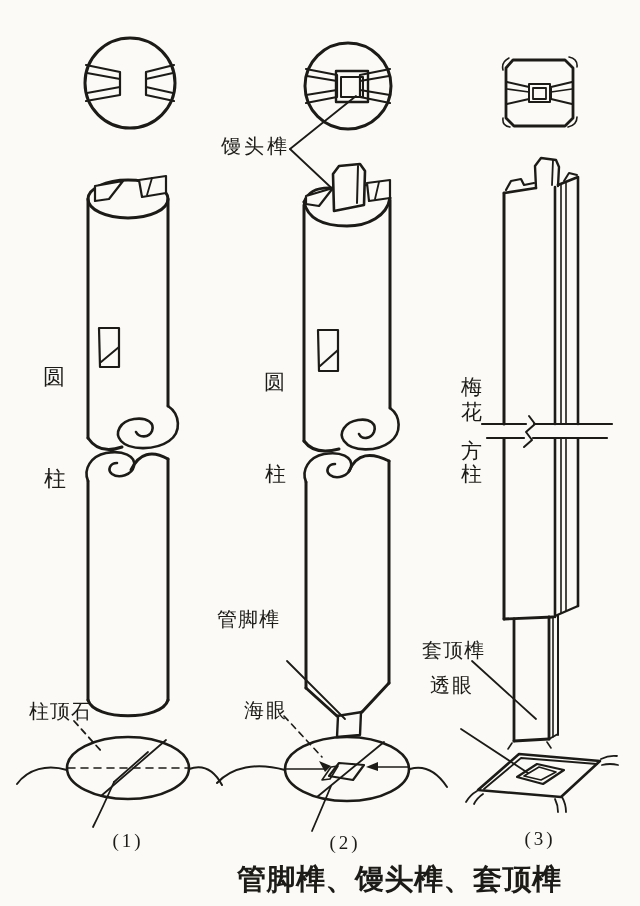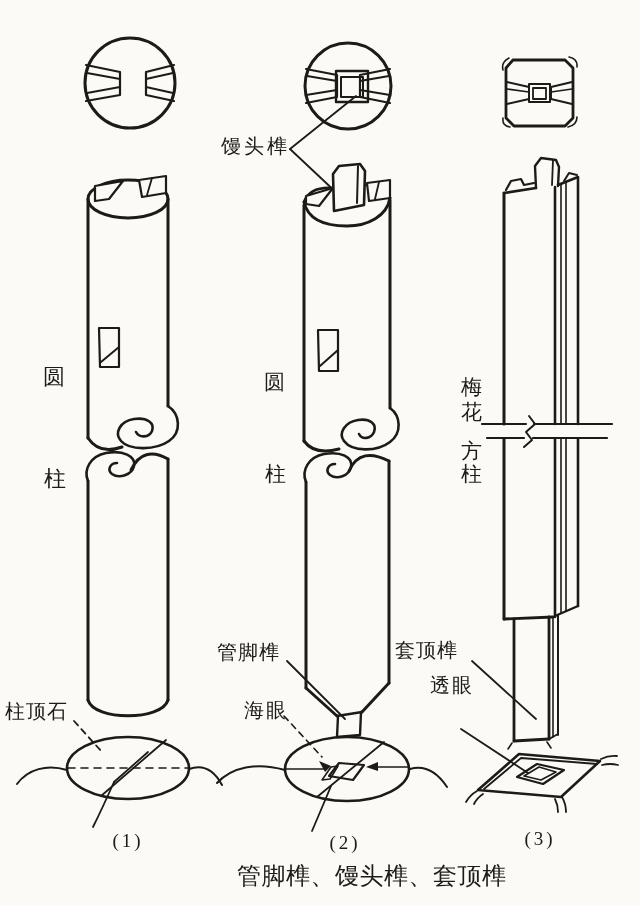--- a/index.html
+++ b/index.html
@@ -11,21 +11,21 @@
     fill:none; stroke:currentColor; stroke-linecap:round; stroke-linejoin:round;
   }
   .w3{stroke-width:3}.w28{stroke-width:2.8}.w26{stroke-width:2.6}.w24{stroke-width:2.4}
   .w22{stroke-width:2.2}.w2{stroke-width:2}.w18{stroke-width:1.8}.w16{stroke-width:1.6}
   .fillw{fill:var(--paper)}
   .arrow{fill:currentColor;stroke:none}
   .dash{stroke-dasharray:7 6}
   .dash2{stroke-dasharray:6 5}
   .lbl { position:absolute; color:var(--ink); font-size:20px; line-height:1.1; white-space:nowrap; }
   .num { position:absolute; width:60px; text-align:center; color:var(--ink); font-size:19px; letter-spacing:3px; white-space:nowrap; }
-  .caption { position:absolute; left:237px; top:860px; color:var(--ink); font-size:24px; font-weight:normal; letter-spacing:0.5px; white-space:nowrap; }
+  .caption { position:absolute; left:237px; top:860px; color:var(--ink); font-size:29px; font-weight:bold; letter-spacing:0.5px; white-space:nowrap; }
 </style>
 </head>
 <body>
 
 <div class="stage">
 
 <svg width="640" height="906" viewBox="0 0 640 906">
 
   <g>
     <circle class="w3" cx="130" cy="83" r="45"></circle>
@@ -181,27 +181,27 @@
   <div class="lbl" style="left:44px;top:467px;font-size:22px">柱</div>
 
   <div class="lbl" style="left:264px;top:371px;font-size:21px">圆</div>
   <div class="lbl" style="left:265px;top:463px;font-size:21px">柱</div>
 
   <div class="lbl" style="left:461px;top:376px;font-size:21px">梅</div>
   <div class="lbl" style="left:461px;top:401px;font-size:21px">花</div>
   <div class="lbl" style="left:461px;top:440px;font-size:21px">方</div>
   <div class="lbl" style="left:461px;top:463px;font-size:21px">柱</div>
 
-  <div class="lbl" style="left:5px;top:700px;letter-spacing:1px">柱顶石</div>
-
-  <div class="lbl" style="left:217px;top:641px;letter-spacing:1px">管脚榫</div>
+  <div class="lbl" style="left:29px;top:700px;letter-spacing:1px">柱顶石</div>
+
+  <div class="lbl" style="left:217px;top:608px;letter-spacing:1px">管脚榫</div>
 
   <div class="lbl" style="left:244px;top:699px;letter-spacing:2px">海眼</div>
 
-  <div class="lbl" style="left:395px;top:639px;letter-spacing:1px">套顶榫</div>
+  <div class="lbl" style="left:422px;top:639px;letter-spacing:1px">套顶榫</div>
 
   <div class="lbl" style="left:430px;top:674px;letter-spacing:2px">透眼</div>
 
   <div class="num" style="left:98px;top:830px">(1)</div>
   <div class="num" style="left:315px;top:832px">(2)</div>
   <div class="num" style="left:510px;top:828px">(3)</div>
 
   <div class="caption">管脚榫、馒头榫、套顶榫</div>
 
 </div>

